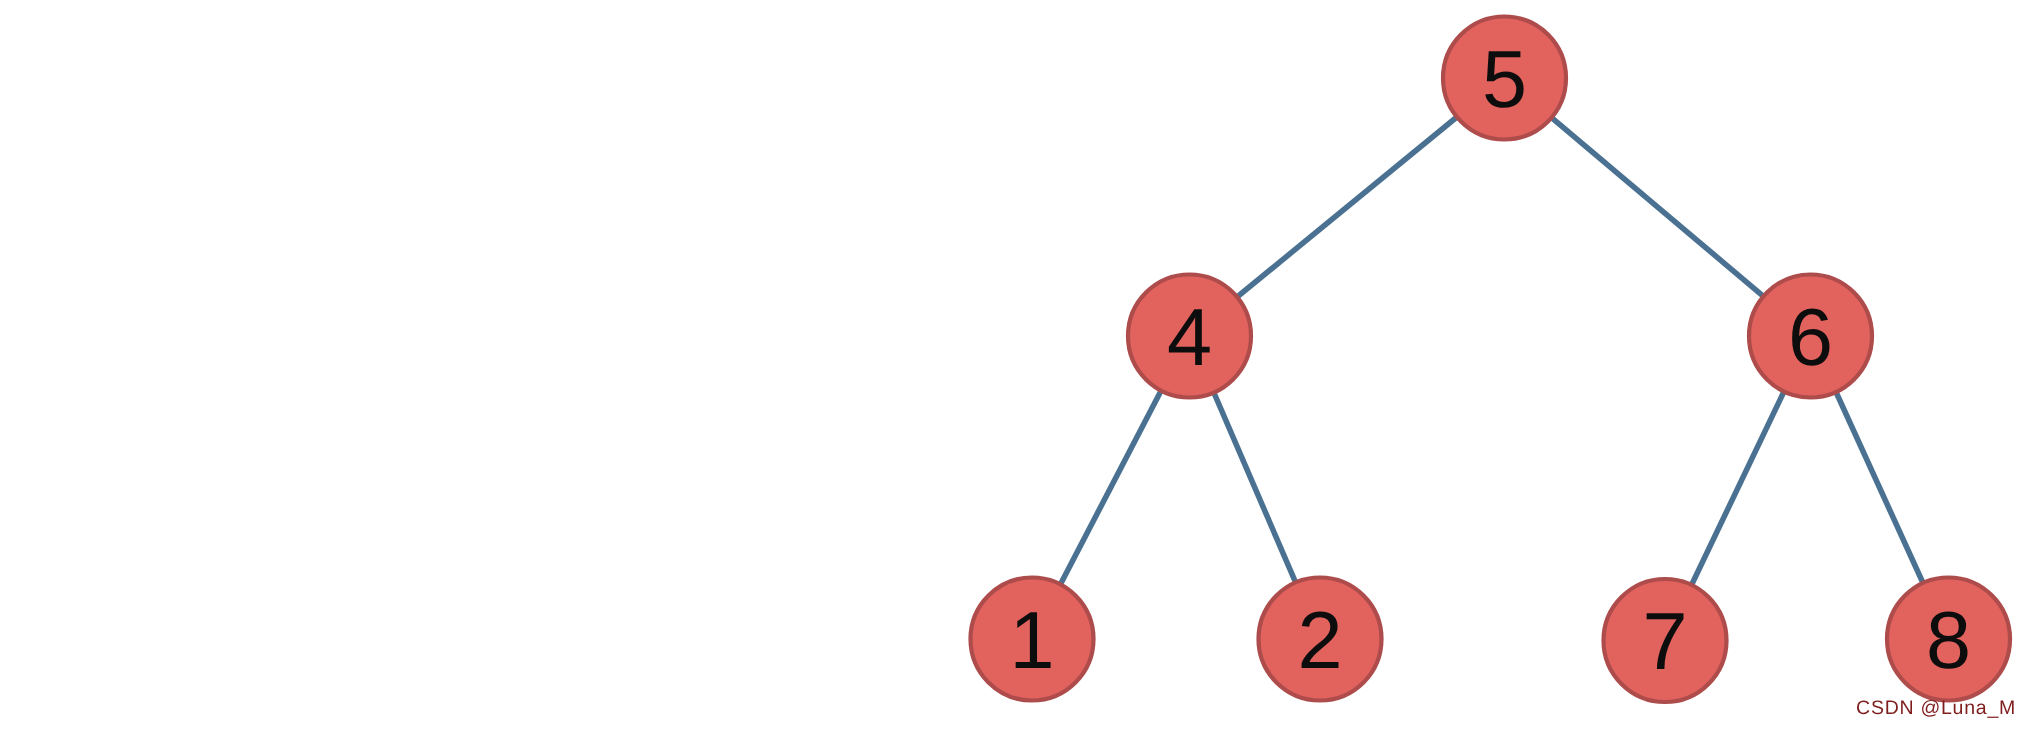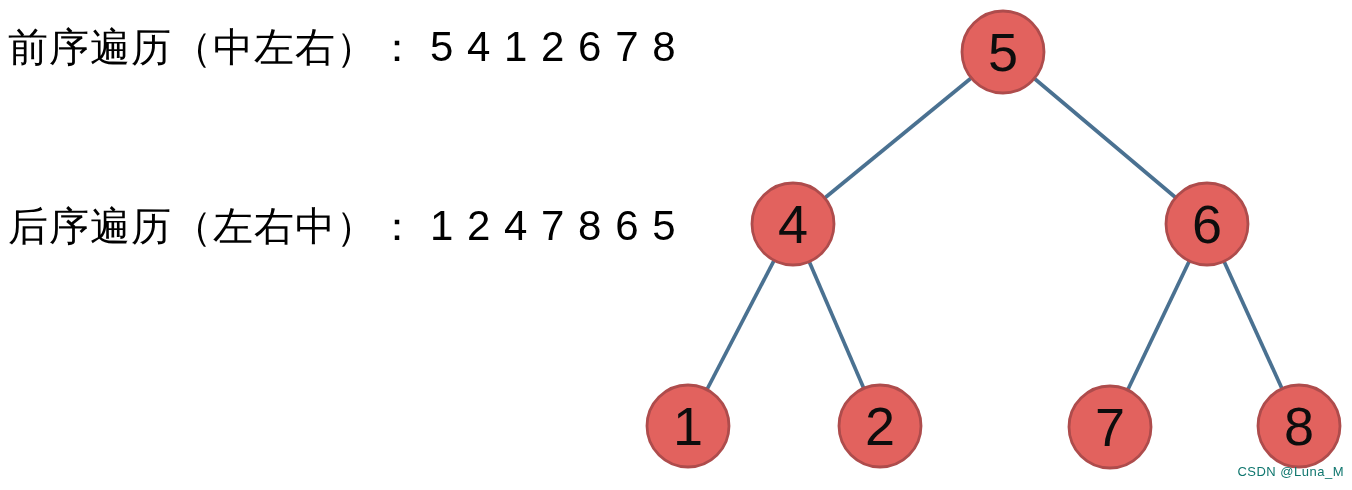--- a/index.html
+++ b/index.html
@@ -51,28 +51,22 @@
     font-size: 13px;
     letter-spacing: 0.5px;
     font-family: "Liberation Sans", sans-serif;
   }
 </style>
 </head>
 <body>
 
 <div class="canvas">
 
-  <div class="traversal-line l1">
-    <span class="traversal-label">前序遍历（中左右）：</span><span class="traversal-seq">5 4 1 2 6 7 8</span>
-  </div>
 
 
-  <div class="traversal-line l3">
-    <span class="traversal-label">后序遍历（左右中）：</span><span class="traversal-seq">1 2 4 7 8 6 5</span>
-  </div>
 
   <svg class="tree-svg" viewBox="0 0 1352 490" xmlns="http://www.w3.org/2000/svg">
       <line x1="1003" y1="52" x2="793" y2="224" stroke="#4A7191" stroke-width="3.7"></line>
       <line x1="1003" y1="52" x2="1207" y2="224" stroke="#4A7191" stroke-width="3.7"></line>
       <line x1="793" y1="224" x2="688" y2="426" stroke="#4A7191" stroke-width="3.7"></line>
       <line x1="793" y1="224" x2="880" y2="426" stroke="#4A7191" stroke-width="3.7"></line>
       <line x1="1207" y1="224" x2="1110" y2="427" stroke="#4A7191" stroke-width="3.7"></line>
       <line x1="1207" y1="224" x2="1299" y2="426" stroke="#4A7191" stroke-width="3.7"></line>
       <g>
         <circle cx="1003" cy="52" r="41" fill="#E2625E" stroke="#AE4C4C" stroke-width="2.8"></circle>
@@ -97,15 +91,15 @@
       <g>
         <circle cx="1110" cy="427" r="41" fill="#E2625E" stroke="#AE4C4C" stroke-width="2.8"></circle>
         <text x="1110" y="446" text-anchor="middle" class="node-label">7</text>
       </g>
       <g>
         <circle cx="1299" cy="426" r="41" fill="#E2625E" stroke="#AE4C4C" stroke-width="2.8"></circle>
         <text x="1299" y="445" text-anchor="middle" class="node-label">8</text>
       </g>
     </svg>
 
-  <div class="watermark" style="color: #0f766e;">CSDN @Luna_M</div>
+  <div class="watermark" style="color: #7f1d1d;">CSDN @Luna_M</div>
 
 </div>
 
 </body></html>

